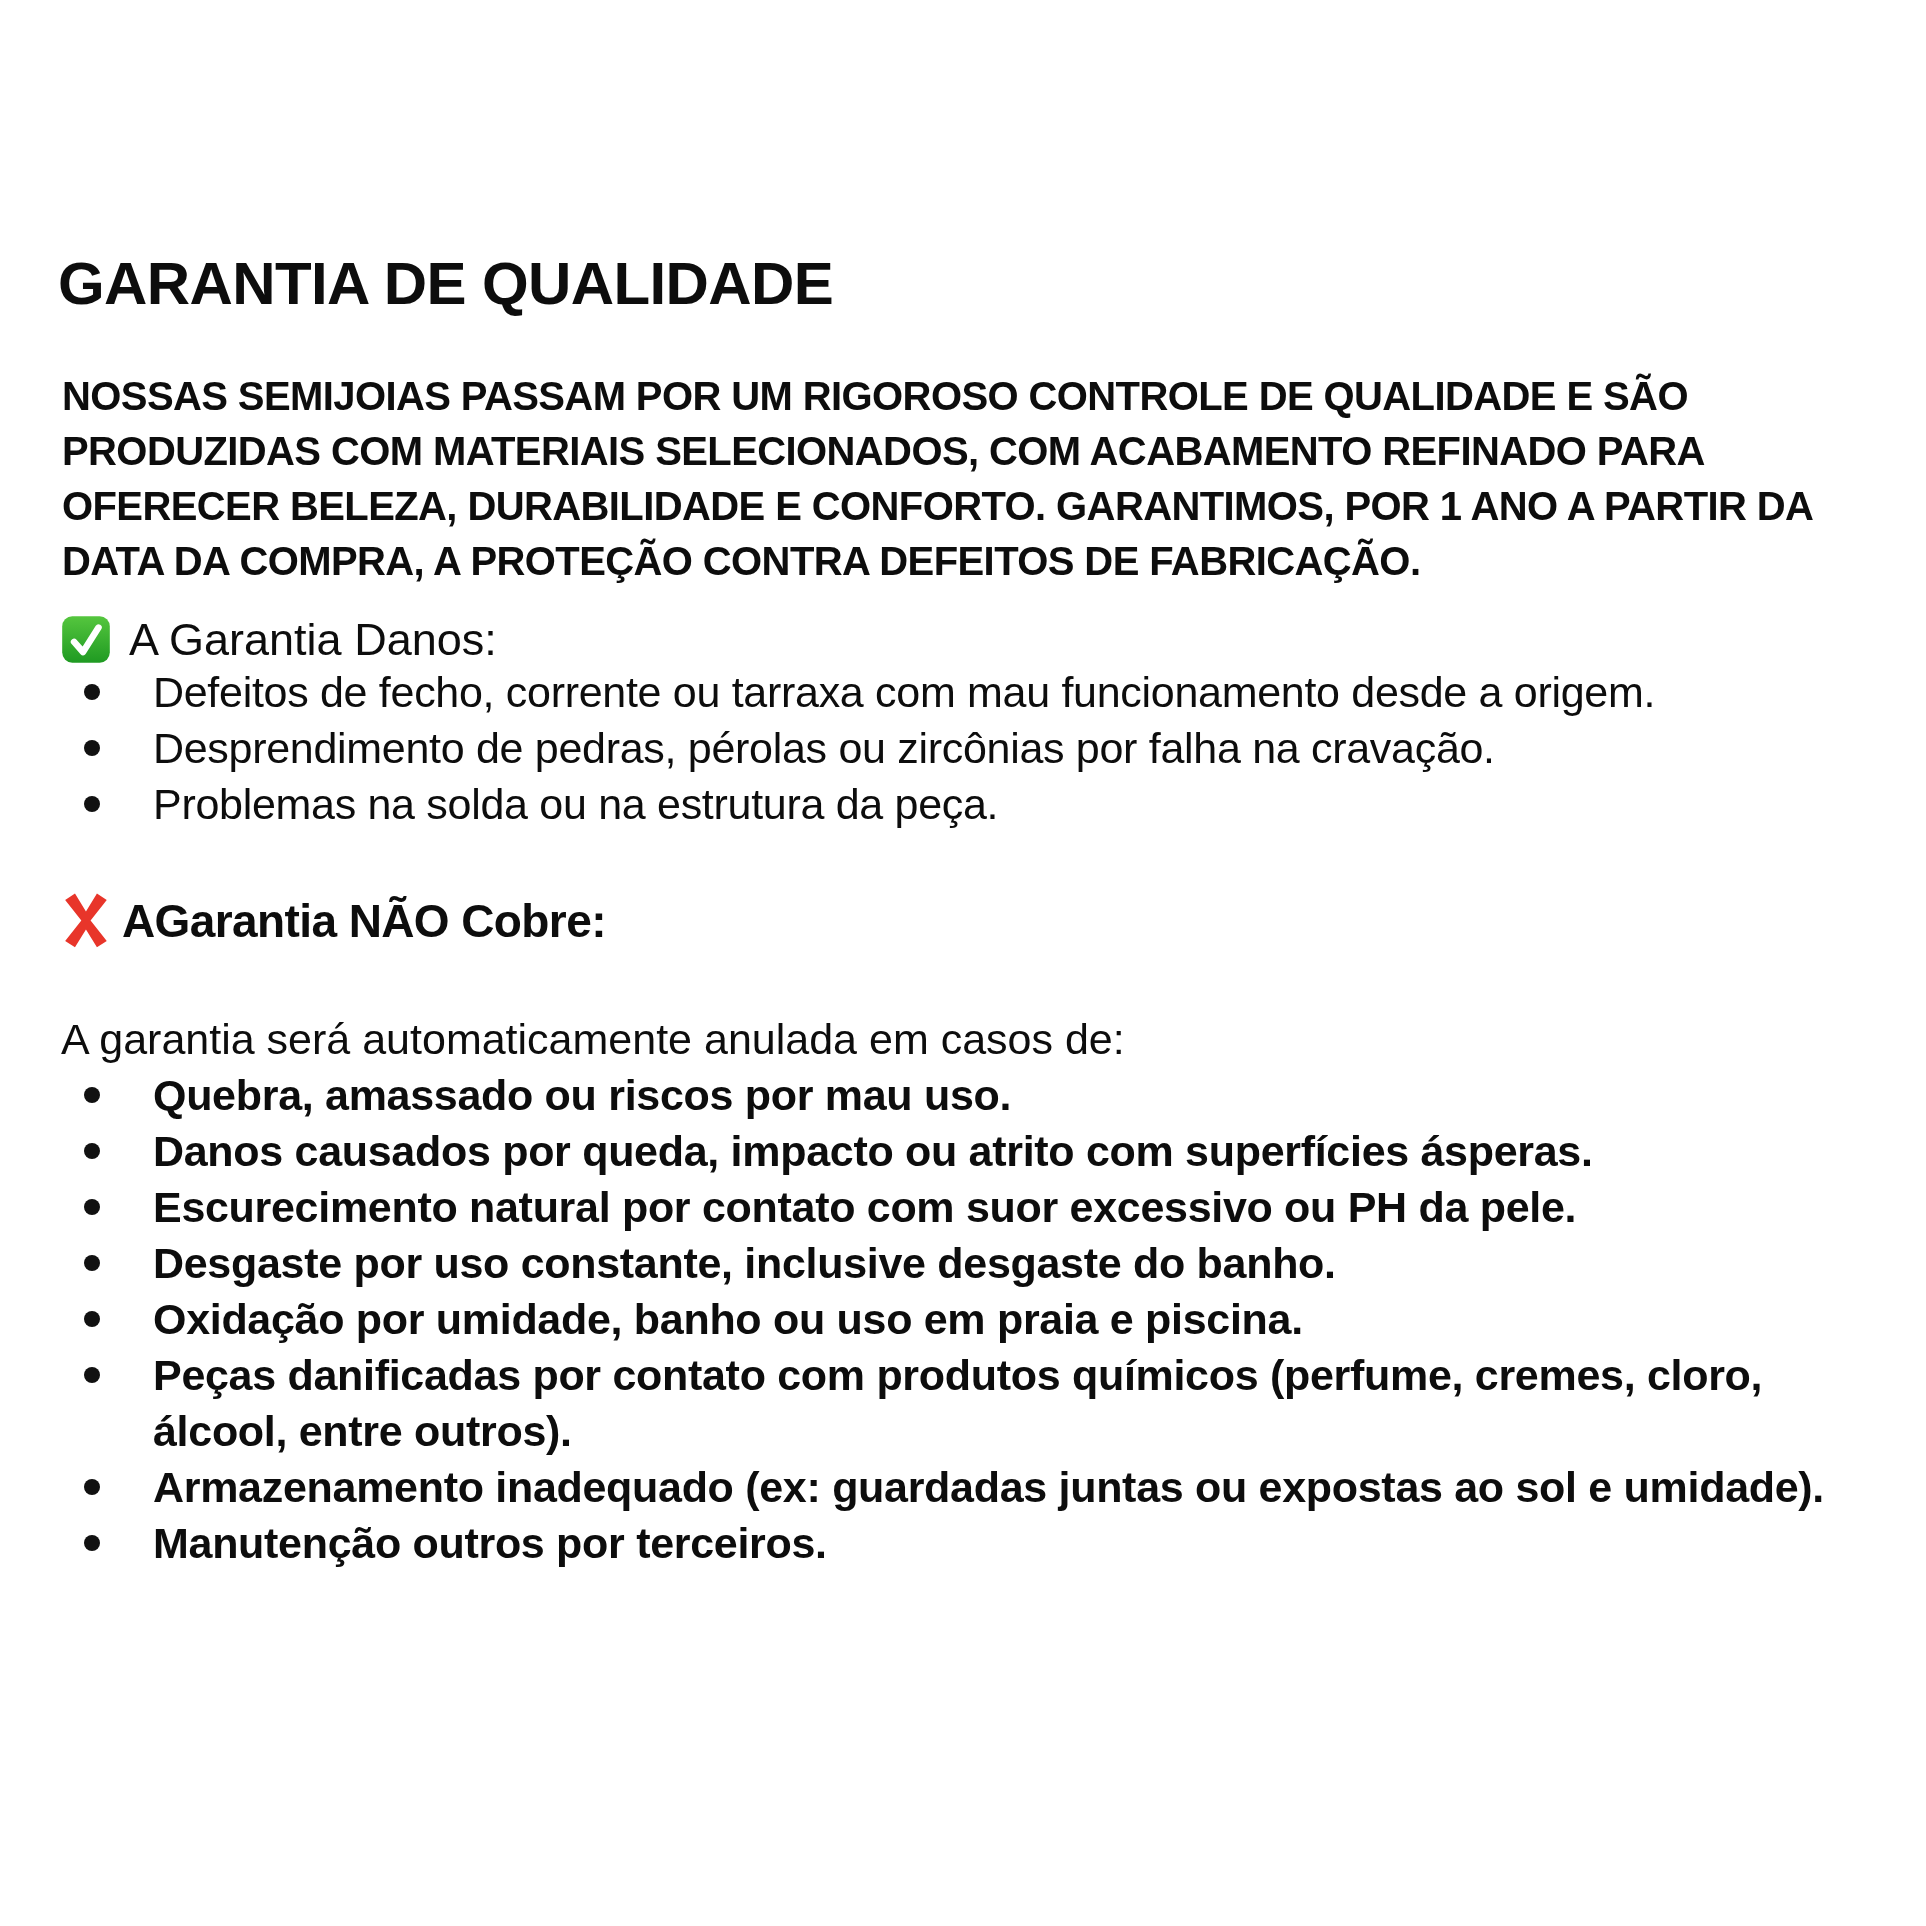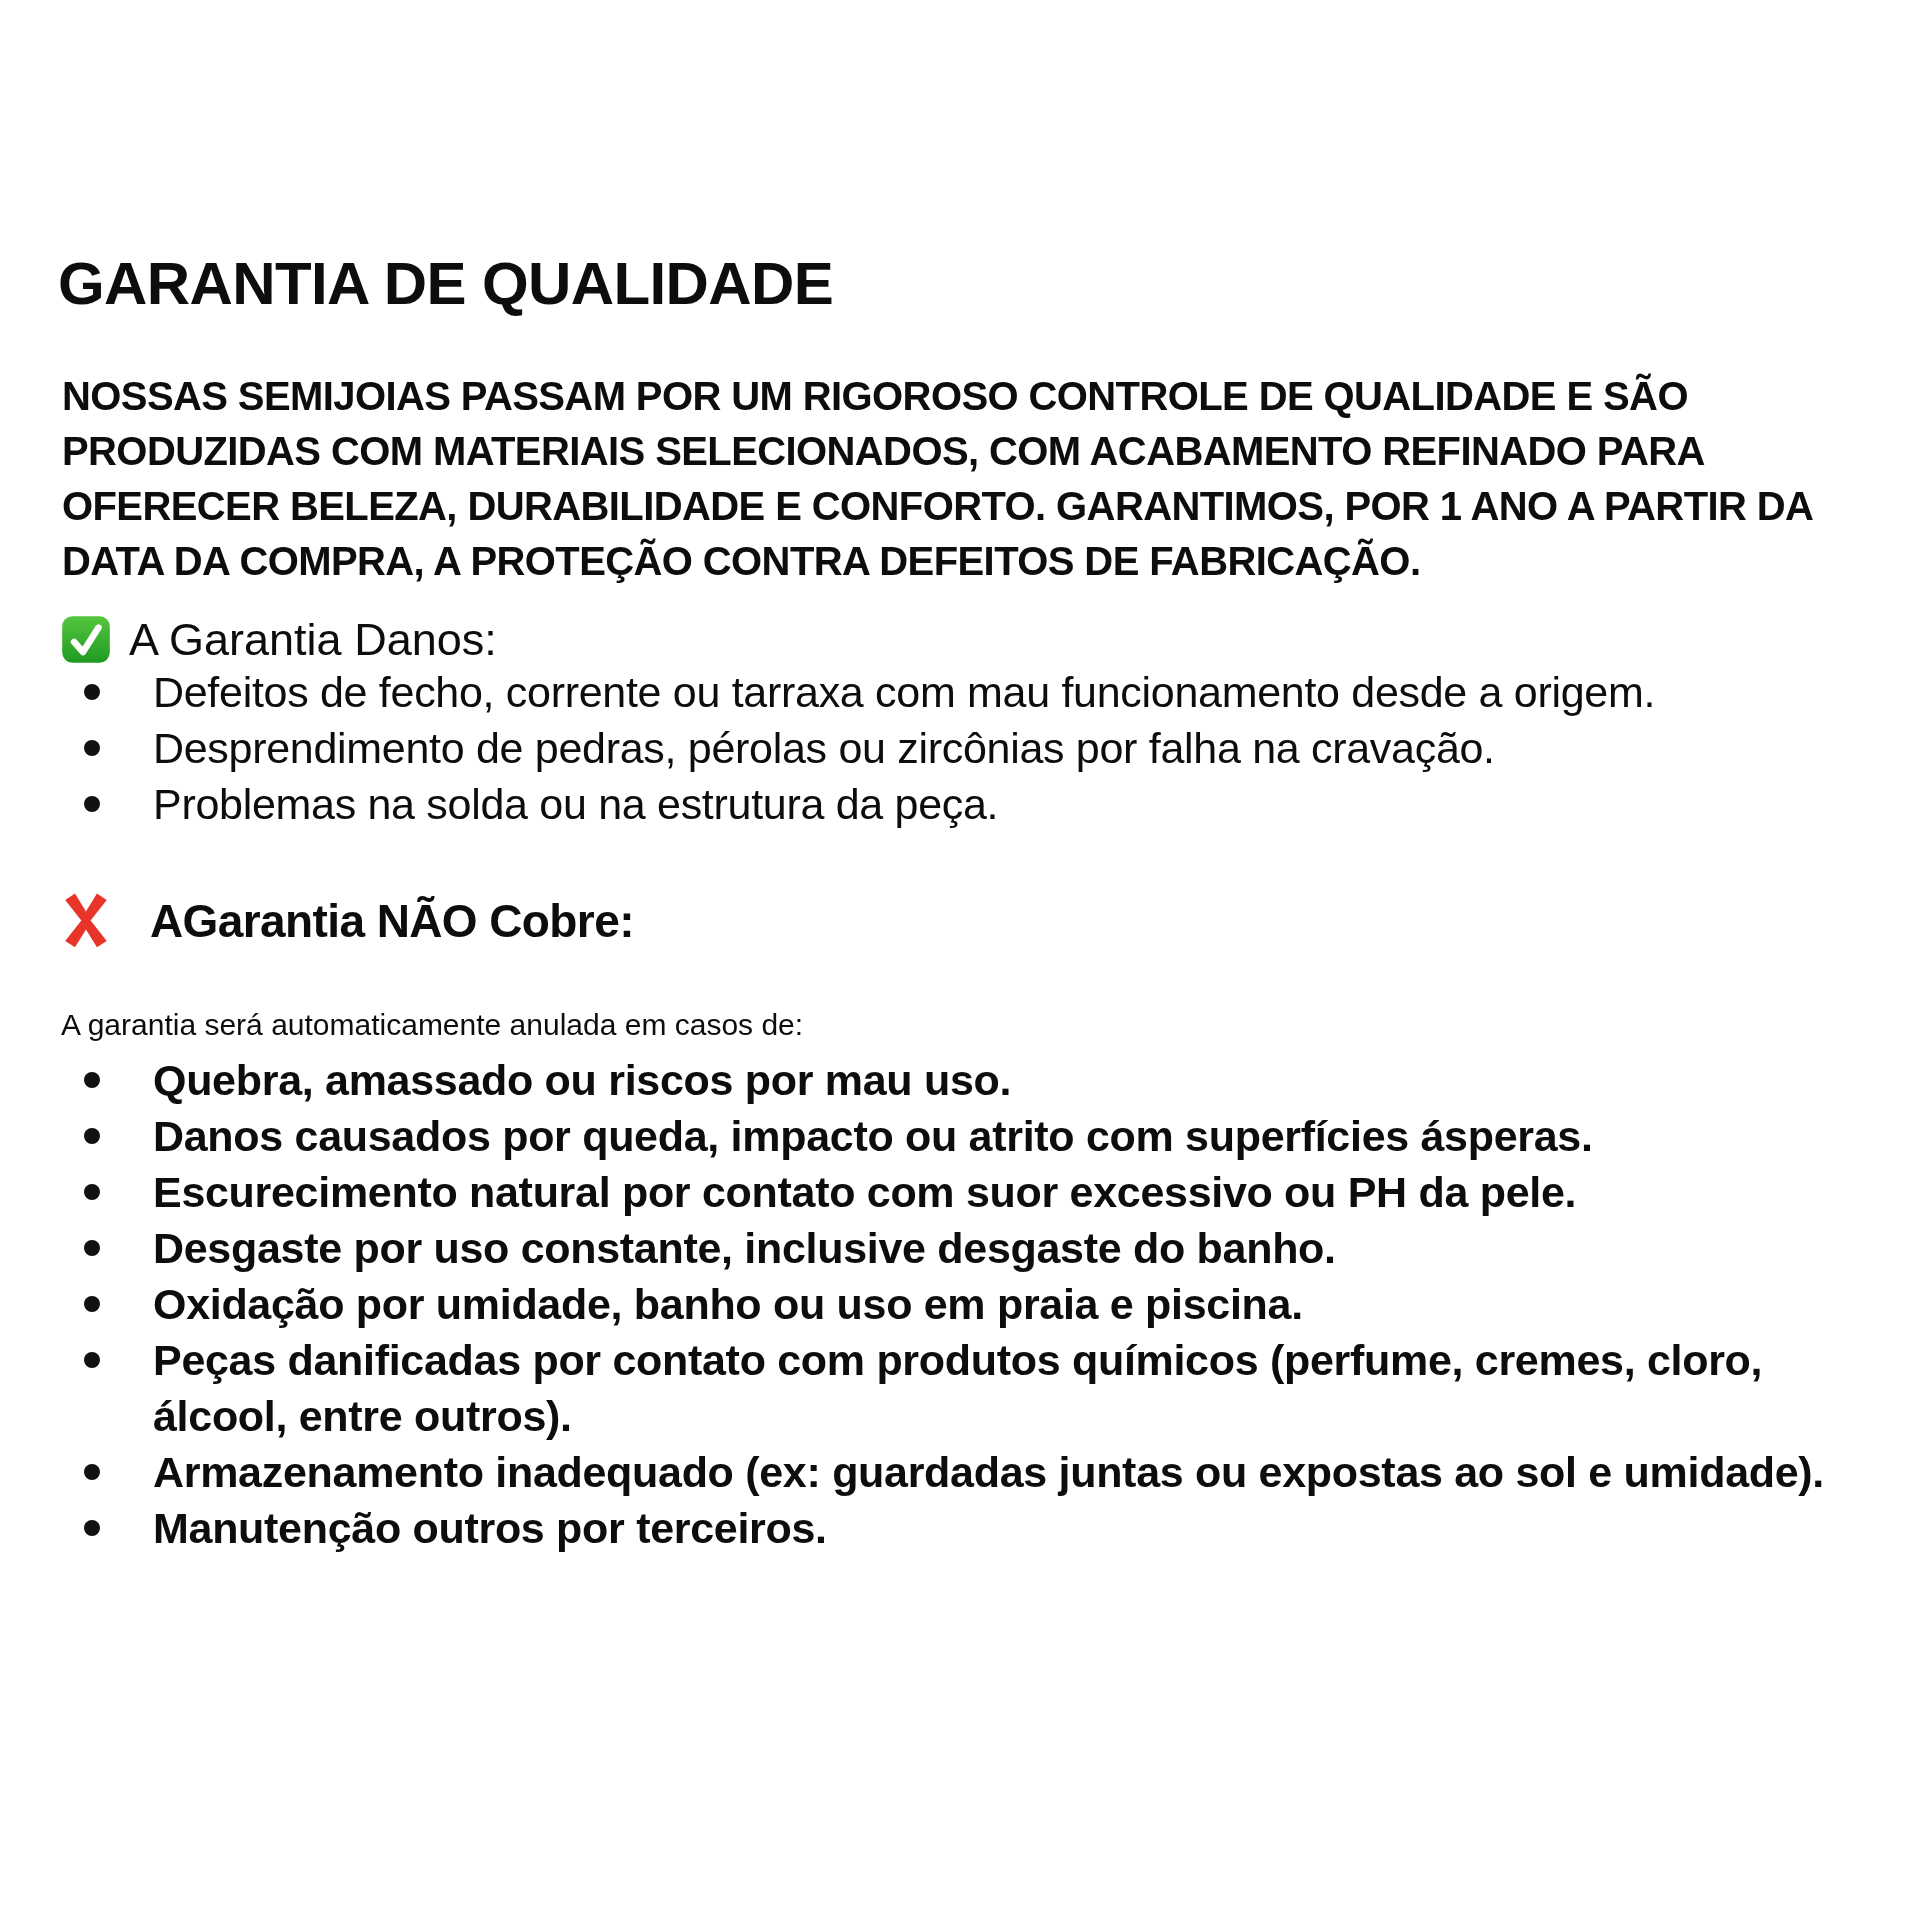--- a/index.html
+++ b/index.html
@@ -38,21 +38,21 @@
   }
   .row-check { margin-top: 26px; }
   .row-x { margin-top: 61px; margin-left: 59px; }
 
   .emoji-row .h-label {
     font-size: 45px;
     line-height: 49px;
     white-space: pre;
   }
   .row-check .h-label { margin-left: 18px; font-weight: 400; }
-  .row-x .h-label { margin-left: 36px; font-weight: 700; font-size: 46px; letter-spacing: -0.6px; }
+  .row-x .h-label { margin-left: 8px; font-weight: 700; font-size: 46px; letter-spacing: -0.6px; }
 
   .check-emoji { width: 50px; height: 49px; display: block; }
   .x-emoji { width: 55px; height: 56px; display: block; }
 
   ul.blist {
     list-style: none;
     margin: 0;
     padding: 0;
   }
   .list1 { margin-top: 89px; }
@@ -72,22 +72,22 @@
     width: 16px;
     height: 16px;
     border-radius: 50%;
     background: #111111;
     margin-top: 20px;
     margin-right: 41px;
   }
   .li-text { white-space: pre; }
 
   .para2 {
-    margin: 48px 0 0 61px;
-    font-size: 30px;
+    margin: 63px 0 0 61px;
+    font-size: 43px;
     line-height: 55px;
     white-space: pre;
   }
 </style>
 </head>
 <body>
 
 <div class="page">
 
   <div class="title">GARANTIA DE QUALIDADE</div>

